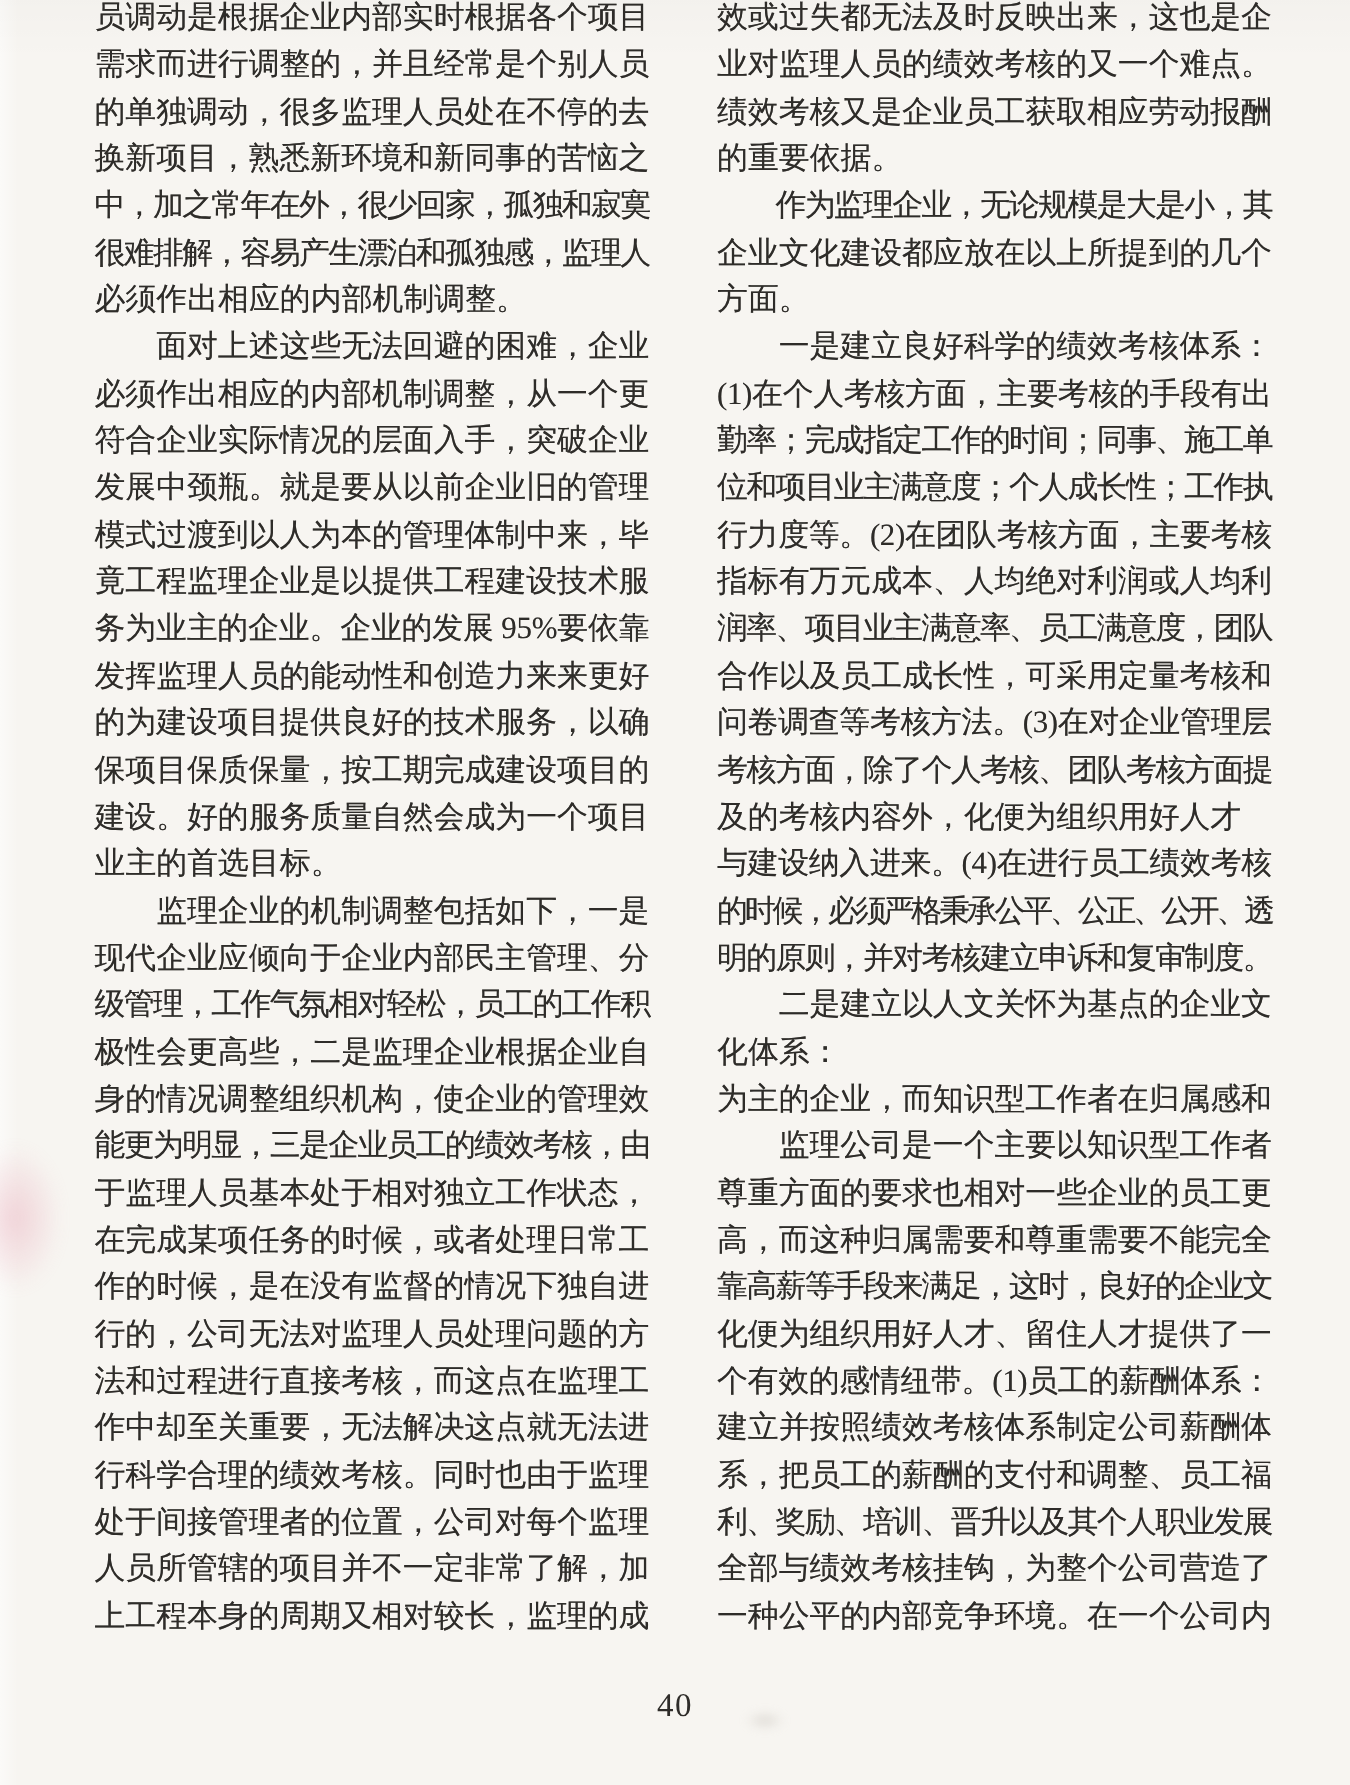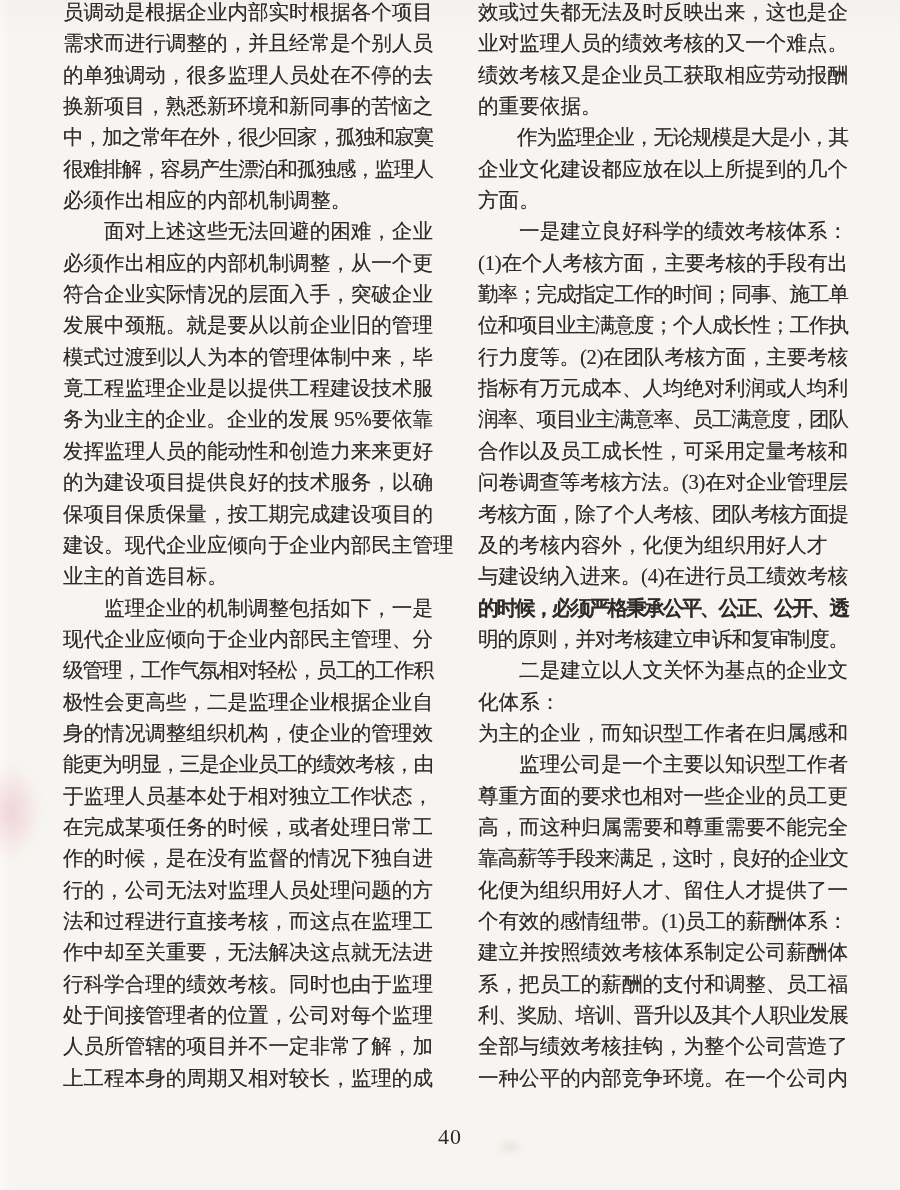--- a/index.html
+++ b/index.html
@@ -79,29 +79,29 @@
     <div class="line" style="letter-spacing: -0.04px;">　　面对上述这些无法回避的困难，企业</div>
     <div class="line" style="letter-spacing: -0.04px;">必须作出相应的内部机制调整，从一个更</div>
     <div class="line" style="letter-spacing: -0.04px;">符合企业实际情况的层面入手，突破企业</div>
     <div class="line" style="letter-spacing: -0.04px;">发展中颈瓶。就是要从以前企业旧的管理</div>
     <div class="line" style="letter-spacing: -0.04px;">模式过渡到以人为本的管理体制中来，毕</div>
     <div class="line" style="letter-spacing: -0.04px;">竟工程监理企业是以提供工程建设技术服</div>
     <div class="line" style="letter-spacing: -0.12px;">务为业主的企业。企业的发展 95%要依靠</div>
     <div class="line" style="letter-spacing: -0.04px;">发挥监理人员的能动性和创造力来来更好</div>
     <div class="line" style="letter-spacing: -0.04px;">的为建设项目提供良好的技术服务，以确</div>
     <div class="line" style="letter-spacing: -0.04px;">保项目保质保量，按工期完成建设项目的</div>
-    <div class="line" style="letter-spacing: -0.04px;">建设。现代企业应倾向于企业内部民主管理</div>
+    <div class="line" style="letter-spacing: -0.04px;">建设。好的服务质量自然会成为一个项目</div>
     <div class="line end">业主的首选目标。</div>
     <div class="line" style="letter-spacing: -0.04px;">　　监理企业的机制调整包括如下，一是</div>
     <div class="line" style="letter-spacing: -0.04px;">现代企业应倾向于企业内部民主管理、分</div>
     <div class="line" style="letter-spacing: -1.12px;">级管理，工作气氛相对轻松，员工的工作积</div>
     <div class="line" style="letter-spacing: -0.04px;">极性会更高些，二是监理企业根据企业自</div>
     <div class="line" style="letter-spacing: -0.04px;">身的情况调整组织机构，使企业的管理效</div>
     <div class="line" style="letter-spacing: -1.12px;">能更为明显，三是企业员工的绩效考核，由</div>
-    <div class="line" style="letter-spacing: -0.04px; text-align: right;">于监理人员基本处于相对独立工作状态，</div>
+    <div class="line" style="letter-spacing: -0.04px;">于监理人员基本处于相对独立工作状态，</div>
     <div class="line" style="letter-spacing: -0.04px;">在完成某项任务的时候，或者处理日常工</div>
     <div class="line" style="letter-spacing: -0.04px;">作的时候，是在没有监督的情况下独自进</div>
     <div class="line" style="letter-spacing: -0.04px;">行的，公司无法对监理人员处理问题的方</div>
     <div class="line" style="letter-spacing: -0.04px;">法和过程进行直接考核，而这点在监理工</div>
     <div class="line" style="letter-spacing: -0.04px;">作中却至关重要，无法解决这点就无法进</div>
     <div class="line" style="letter-spacing: -0.04px;">行科学合理的绩效考核。同时也由于监理</div>
     <div class="line" style="letter-spacing: -0.04px;">处于间接管理者的位置，公司对每个监理</div>
     <div class="line" style="letter-spacing: -0.04px;">人员所管辖的项目并不一定非常了解，加</div>
     <div class="line" style="letter-spacing: -0.04px;">上工程本身的周期又相对较长，监理的成</div>
   </div>
@@ -119,21 +119,21 @@
     <div class="line" style="letter-spacing: -1.12px;">勤率；完成指定工作的时间；同事、施工单</div>
     <div class="line" style="letter-spacing: -1.12px;">位和项目业主满意度；个人成长性；工作执</div>
     <div class="line" style="letter-spacing: -0.21px;">行力度等。(2)在团队考核方面，主要考核</div>
     <div class="line" style="letter-spacing: -0.04px;">指标有万元成本、人均绝对利润或人均利</div>
     <div class="line" style="letter-spacing: -1.12px;">润率、项目业主满意率、员工满意度，团队</div>
     <div class="line" style="letter-spacing: -0.04px;">合作以及员工成长性，可采用定量考核和</div>
     <div class="line" style="letter-spacing: -0.21px;">问卷调查等考核方法。(3)在对企业管理层</div>
     <div class="line" style="letter-spacing: -1.12px;">考核方面，除了个人考核、团队考核方面提</div>
     <div class="line" style="letter-spacing: -0.04px;">及的考核内容外，化便为组织用好人才</div>
     <div class="line" style="letter-spacing: -0.21px;">与建设纳入进来。(4)在进行员工绩效考核</div>
-    <div class="line" style="letter-spacing: -2.09px; font-weight: bold;">的时候，必须严格秉承公平、公正、公开、透</div>
+    <div class="line" style="letter-spacing: -2.09px;">的时候，必须严格秉承公平、公正、公开、透</div>
     <div class="line" style="letter-spacing: -1.12px;">明的原则，并对考核建立申诉和复审制度。</div>
     <div class="line" style="letter-spacing: -0.04px;">　　二是建立以人文关怀为基点的企业文</div>
     <div class="line end">化体系：</div>
     <div class="line" style="letter-spacing: -0.04px;">为主的企业，而知识型工作者在归属感和</div>
     <div class="line" style="letter-spacing: -0.04px;">　　监理公司是一个主要以知识型工作者</div>
     <div class="line" style="letter-spacing: -0.04px;">尊重方面的要求也相对一些企业的员工更</div>
     <div class="line" style="letter-spacing: -0.04px;">高，而这种归属需要和尊重需要不能完全</div>
     <div class="line" style="letter-spacing: -1.12px;">靠高薪等手段来满足，这时，良好的企业文</div>
     <div class="line" style="letter-spacing: -0.04px;">化便为组织用好人才、留住人才提供了一</div>
     <div class="line" style="letter-spacing: -0.21px;">个有效的感情纽带。(1)员工的薪酬体系：</div>

